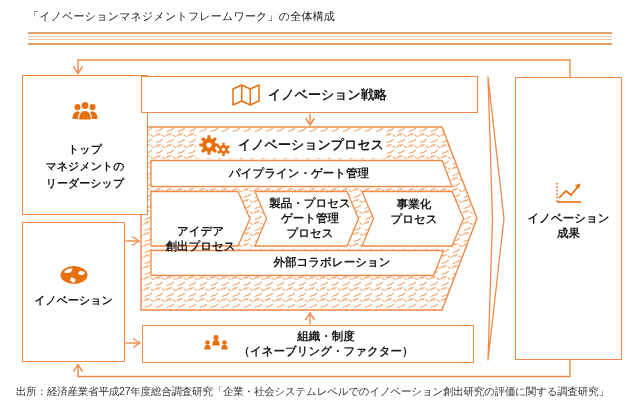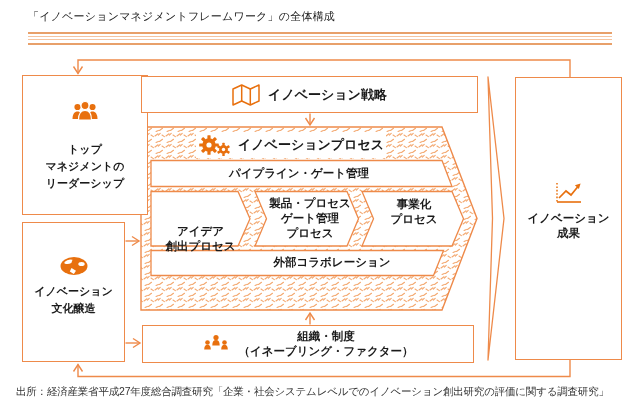--- a/index.html
+++ b/index.html
@@ -105,21 +105,20 @@
 
   <div class="box col" style="left:22px;top:222px;width:103px;height:140px;gap:6px;padding-bottom:12px;">
     <svg width="30" height="22" viewBox="0 0 30 22">
       <ellipse cx="15" cy="11" rx="13.5" ry="9" fill="#E8700E"></ellipse>
       <path d="M5.5,7 q3.5,-3.5 8,-2.2 l-1.2,3.2 q-3.5,2 -6.8,0.4 z" fill="#fff"></path>
       <ellipse cx="22.5" cy="9" rx="3.2" ry="2.1" fill="#fff"></ellipse>
       <path d="M12.5,13 l4.5,2.8 -2.2,3.2 -4,-2.4 z" fill="#fff"></path>
     </svg>
     <div class="lbl fs11">
       <div>イノベーション</div>
-      <div>文化醸造</div>
     </div>
   </div>
 
   <div class="box row gap8" style="left:141px;top:76px;width:337px;height:37px;">
     <svg width="28" height="22" viewBox="0 0 28 22">
       <polygon points="1,5 9.7,1 18.3,5 27,1 27,17 18.3,21 9.7,17 1,21" fill="#fff" stroke="#E8700E" stroke-width="1.5" stroke-linejoin="round"></polygon>
       <line x1="9.7" y1="1" x2="9.7" y2="17" stroke="#E8700E" stroke-width="1.5"></line>
       <line x1="18.3" y1="5" x2="18.3" y2="21" stroke="#E8700E" stroke-width="1.5"></line>
     </svg>
     <div class="lbl fs13">イノベーション戦略</div>

